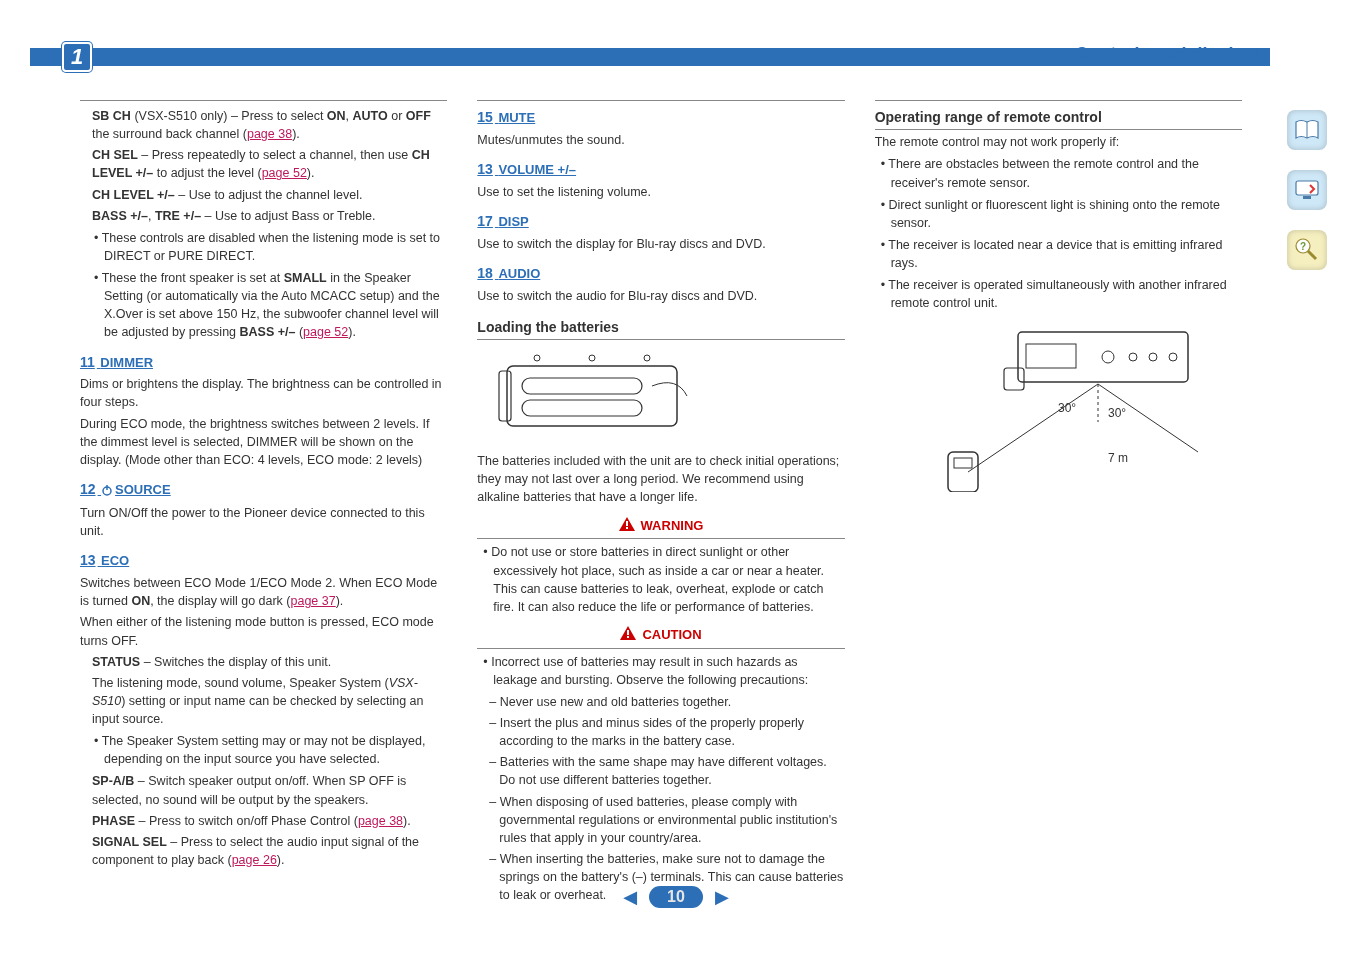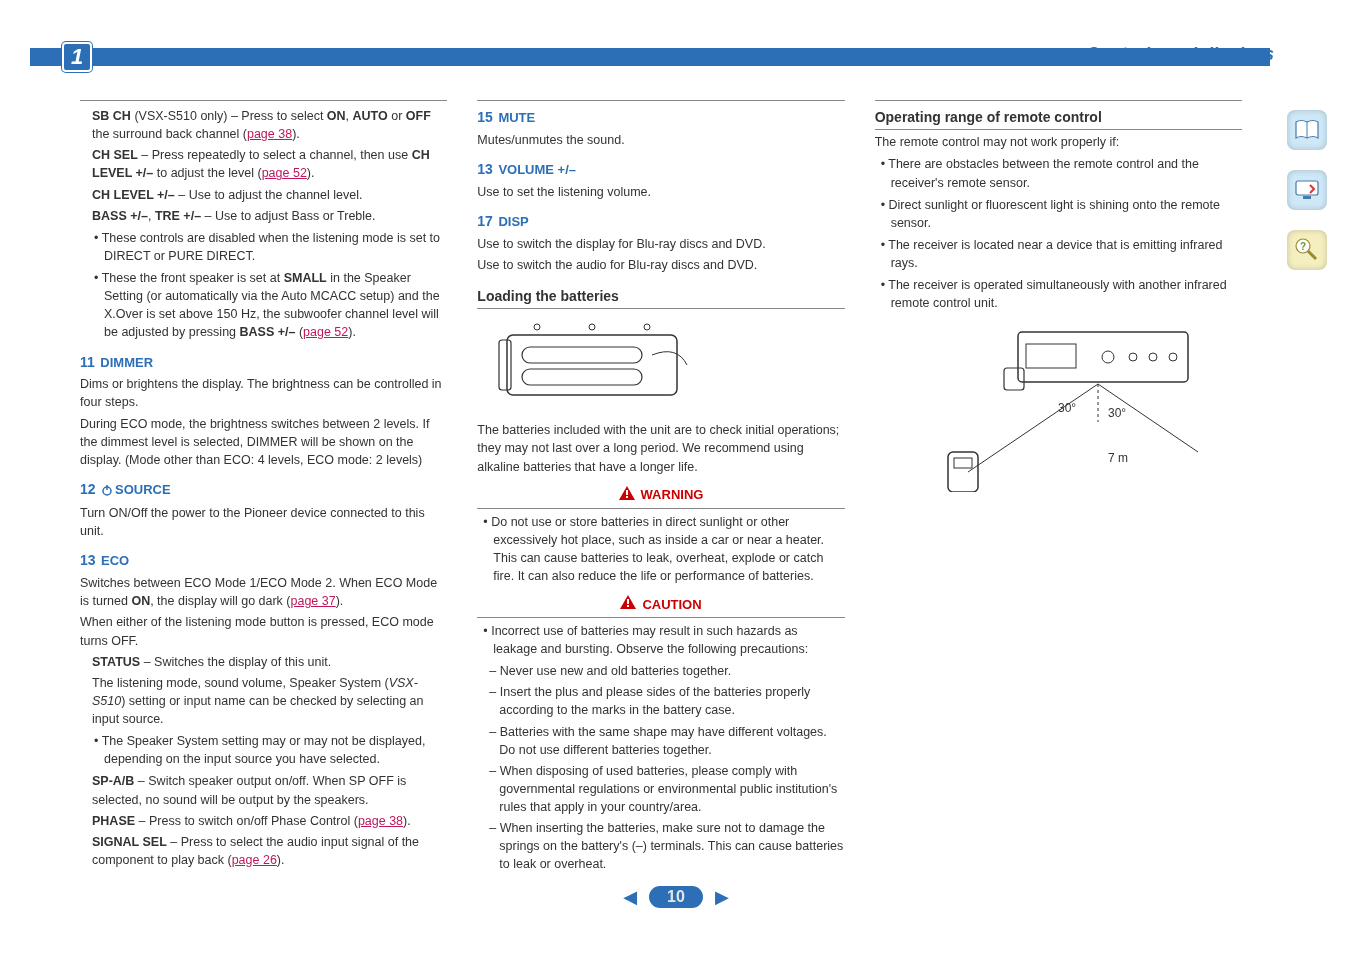--- a/index.html
+++ b/index.html
@@ -1,27 +1,27 @@
 <!DOCTYPE html>
 <html><head>
 <meta charset="utf-8">
 <style>
   * { box-sizing: border-box; margin: 0; padding: 0; }
   html, body { width: 1352px; height: 954px; font-family: Arial, Helvetica, sans-serif; color: #333; background: #fff; }
   .page { position: relative; width: 1352px; height: 954px; }
   .header-bar { position: absolute; top: 36px; left: 30px; right: 30px; height: 30px; }
   .header-bar .stripe { position: absolute; left: 0; right: 52px; top: 12px; height: 18px; background: #2c6fb7; }
   .header-bar .chapter-box { position: absolute; left: 32px; top: 6px; width: 30px; height: 30px; background: #2c6fb7; border: 2px solid #fff; border-radius: 4px; color: #fff; font-weight: bold; font-style: italic; font-size: 22px; display: flex; align-items: center; justify-content: center; box-shadow: 0 0 0 1px #2c6fb7; }
-  .header-bar .chapter-title { position: absolute; right: 48px; top: 8px; color: #2c6fb7; font-weight: bold; font-style: italic; font-size: 18px; }
+  .header-bar .chapter-title { position: absolute; right: 60px; top: 8px; color: #2c6fb7; font-weight: bold; font-style: italic; font-size: 18px; }
 
   .columns { position: absolute; top: 100px; left: 80px; right: 110px; bottom: 90px; display: flex; gap: 30px; }
   .col { flex: 1 1 0; font-size: 12.5px; line-height: 1.45; }
   .rule { border-top: 1px solid #888; margin-bottom: 6px; }
   a.lnk { color: #be185d; text-decoration: underline; cursor: pointer; }
-  .num-heading { color: #2c6fb7; font-weight: bold; margin-top: 10px; margin-bottom: 2px; }
+  .num-heading { color: #2c6fb7; font-weight: bold; margin-top: 10px; margin-bottom: 2px; text-decoration: underline; }
   .num-heading .num { font-size: 14px; margin-right: 2px; }
   .num-heading .lbl { font-size: 13px; }
   .subhead { font-weight: bold; font-size: 14px; margin: 12px 0 3px; border-bottom: 1px solid #888; padding-bottom: 2px; }
   .bullet { padding-left: 12px; text-indent: -10px; margin: 4px 0 4px 4px; }
   .bullet::before { content: "• "; }
   .dash { padding-left: 22px; text-indent: -10px; margin: 3px 0; }
   .dash::before { content: "– "; }
   .para { margin: 3px 0; }
   .para-indent { margin: 3px 0 3px 12px; }
 
@@ -104,20 +104,21 @@
       <div class="rule"></div>
       <p class="num-heading" style="margin-top:0"><span class="num">15</span> <span class="lbl">MUTE</span></p>
       <p class="para">Mutes/unmutes the sound.</p>
 
       <p class="num-heading"><span class="num">13</span> <span class="lbl">VOLUME +/–</span></p>
       <p class="para">Use to set the listening volume.</p>
 
       <p class="num-heading"><span class="num">17</span> <span class="lbl">DISP</span></p>
       <p class="para">Use to switch the display for Blu-ray discs and DVD.</p>
 
+      <p class="num-heading"><span class="num">18</span> <span class="lbl">AUDIO</span></p>
       <p class="para">Use to switch the audio for Blu-ray discs and DVD.</p>
 
       <p class="subhead">Loading the batteries</p>
       <div class="battery-fig">
         <svg viewBox="0 0 230 100" width="230" height="100">
           <rect x="30" y="20" width="170" height="60" rx="6" fill="none" stroke="#333" stroke-width="1.5"></rect>
           <rect x="22" y="25" width="12" height="50" rx="3" fill="none" stroke="#333" stroke-width="1.2"></rect>
           <rect x="45" y="32" width="120" height="16" rx="8" fill="none" stroke="#333" stroke-width="1.2"></rect>
           <rect x="45" y="54" width="120" height="16" rx="8" fill="none" stroke="#333" stroke-width="1.2"></rect>
           <circle cx="60" cy="12" r="3" fill="none" stroke="#333"></circle>
@@ -141,21 +142,21 @@
       <div class="warnbar">
         <span><svg viewBox="0 0 16 14">
               <polygon points="8,0 16,14 0,14" fill="#c00"></polygon>
               <rect x="7" y="4" width="2" height="5" fill="#fff"></rect>
               <rect x="7" y="10" width="2" height="2" fill="#fff"></rect>
             </svg></span>
         <span>CAUTION</span>
       </div>
       <p class="bullet">Incorrect use of batteries may result in such hazards as leakage and bursting. Observe the following precautions:</p>
       <p class="dash">Never use new and old batteries together.</p>
-      <p class="dash">Insert the plus and please sides of the batteries properly according to the marks in the battery case.</p>
+      <p class="dash">Insert the plus and minus sides of the properly properly according to the marks in the battery case.</p>
       <p class="dash">Batteries with the same shape may have different voltages. Do not use different batteries together.</p>
       <p class="dash">When disposing of used batteries, please comply with governmental regulations or environmental public institution's rules that apply in your country/area.</p>
       <p class="dash">When inserting the batteries, make sure not to damage the springs on the battery's (–) terminals. This can cause batteries to leak or overheat.</p>
     </div>
 
     <div class="col">
       <div class="rule"></div>
       <p class="subhead" style="margin-top:0">Operating range of remote control</p>
       <p class="para">The remote control may not work properly if:</p>
       <p class="bullet">There are obstacles between the remote control and the receiver's remote sensor.</p>

